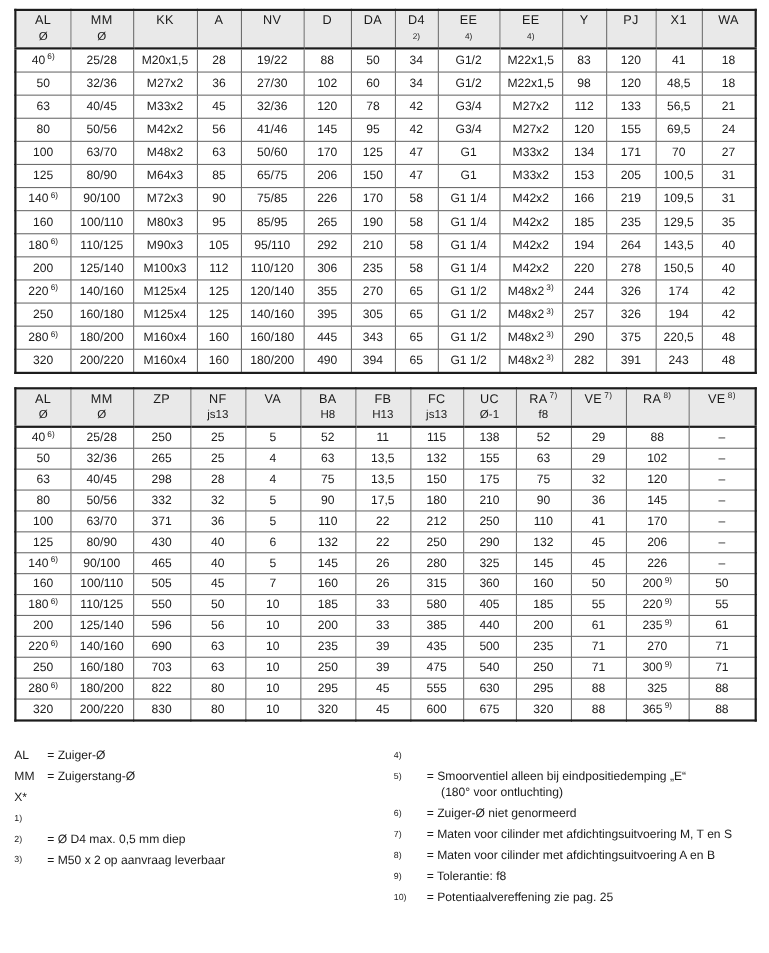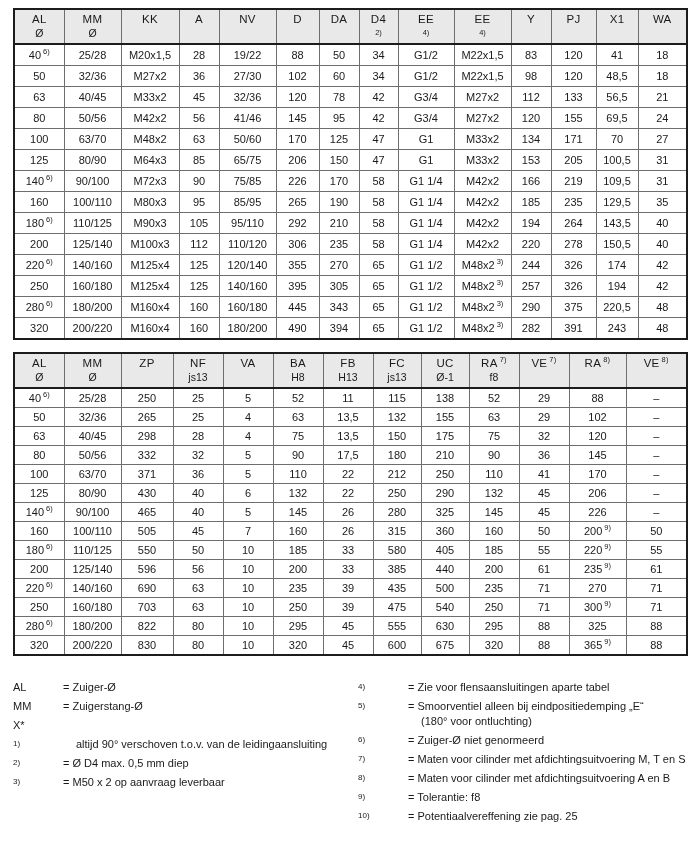--- a/index.html
+++ b/index.html
@@ -36,21 +36,21 @@
   #t2{margin-top:12px;}
 
   .legend{display:flex;margin-top:24px;font-size:11px;}
   .lg-col{display:block;}
   #lg-left{flex:0 0 345px;width:345px;}
   #lg-right{flex:1;}
   .lg-item{display:flex;margin-bottom:4px;}
   .lg-term{flex:0 0 30px;width:30px;line-height:15px;}
   .lg-term.sup{font-size:8px;position:relative;top:-1px;}
   .lg-def{flex:1;}
-  .lg-line{line-height:15px;margin-left:20px;}
+  .lg-line{line-height:15px;}
   .lg-line.cont{padding-left:13px;}
 </style>
 </head>
 <body>
 
 <div class="page">
   <table id="t1">
       <colgroup>
         <col style="width: 50px;">
         <col style="width: 57px;">
@@ -640,41 +640,39 @@
           </span>
         </div>
         <div class="lg-item">
           <span class="lg-term">X*</span>
           <span class="lg-def">
           </span>
         </div>
         <div class="lg-item">
           <span class="lg-term sup">1)</span>
           <span class="lg-def">
-            <div class="lg-line cont">altijd 90° verschoven t.o.v. van de leidingaansluiting</div>
           </span>
         </div>
         <div class="lg-item">
           <span class="lg-term sup">2)</span>
           <span class="lg-def">
             <div class="lg-line">= Ø D4 max. 0,5 mm diep</div>
           </span>
         </div>
         <div class="lg-item">
           <span class="lg-term sup">3)</span>
           <span class="lg-def">
             <div class="lg-line">= M50 x 2 op aanvraag leverbaar</div>
           </span>
         </div>
       </div>
     <div class="lg-col" id="lg-right">
         <div class="lg-item">
           <span class="lg-term sup">4)</span>
           <span class="lg-def">
-            <div class="lg-line">= Zie voor flensaansluitingen aparte tabel</div>
           </span>
         </div>
         <div class="lg-item">
           <span class="lg-term sup">5)</span>
           <span class="lg-def">
             <div class="lg-line">= Smoorventiel alleen bij eindpositiedemping „E“</div>
             <div class="lg-line cont">(180° voor ontluchting)</div>
           </span>
         </div>
         <div class="lg-item">

